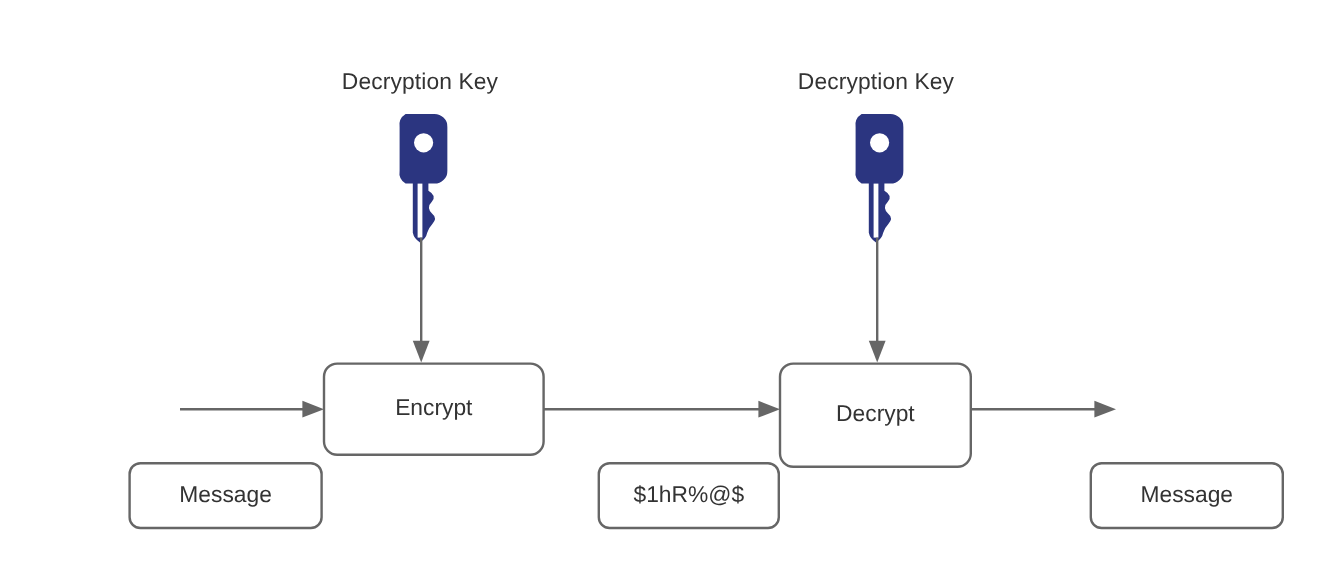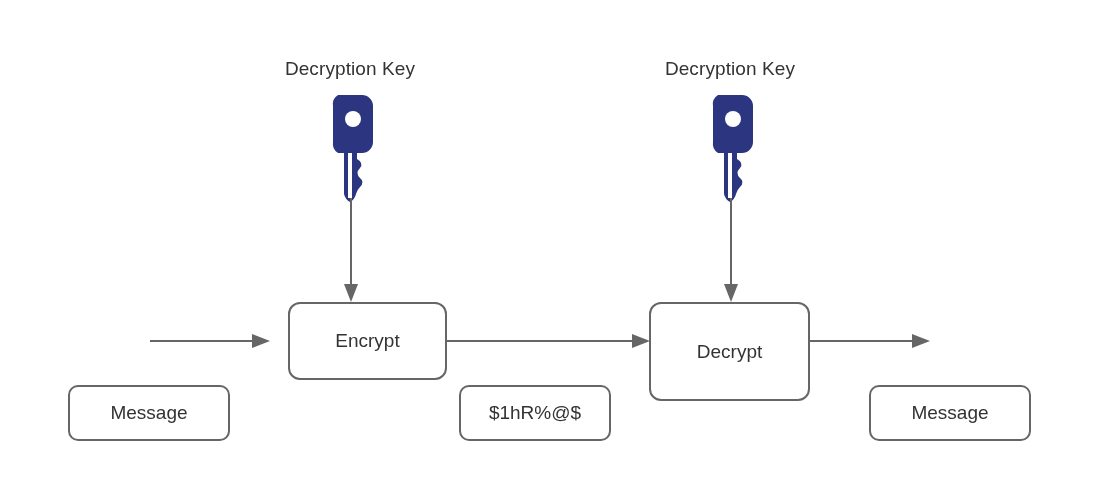--- a/index.html
+++ b/index.html
@@ -42,20 +42,21 @@
   }
   .data-box {
     position: absolute;
     border: 2px solid #666666;
     border-radius: 10px;
     background: #ffffff;
     display: flex;
     align-items: center;
     justify-content: center;
     box-sizing: border-box;
+    margin-left: 39px;
   }
   .data-box .box-text {
     font-size: 19px;
     color: #333333;
     white-space: nowrap;
   }
   .key-icon {
     position: absolute;
     width: 46px;
     height: 108px;
@@ -125,25 +126,25 @@
   <svg class="arrow-svg" style="left:430px; top:330px;" width="222" height="22">
     <line class="arrow-line" x1="0" y1="11" x2="204" y2="11"></line>
     <polygon class="arrow-head" points="220,11 202,4 202,18"></polygon>
   </svg>
 
   <svg class="arrow-svg" style="left:810px; top:330px;" width="122" height="22">
     <line class="arrow-line" x1="0" y1="11" x2="104" y2="11"></line>
     <polygon class="arrow-head" points="120,11 102,4 102,18"></polygon>
   </svg>
 
-  <div class="proc-box" style="left:269px; top:302px; width:159px; height:78px;margin-left:19px;">
+  <div class="proc-box" style="left:269px; top:302px; width:185px; height:78px;">
     <span class="box-text">Encrypt</span>
   </div>
 
-  <div class="proc-box" style="left:649px; top:302px; width:161px; height:99px;">
+  <div class="proc-box" style="left:649px; top:302px; width:161px; height:88px;">
     <span class="box-text">Decrypt</span>
   </div>
 
   <div class="data-box" style="left:68px; top:385px; width:162px; height:56px;">
     <span class="box-text">Message</span>
   </div>
 
   <div class="data-box" style="left:459px; top:385px; width:152px; height:56px;">
     <span class="box-text">$1hR%@$</span>
   </div>

